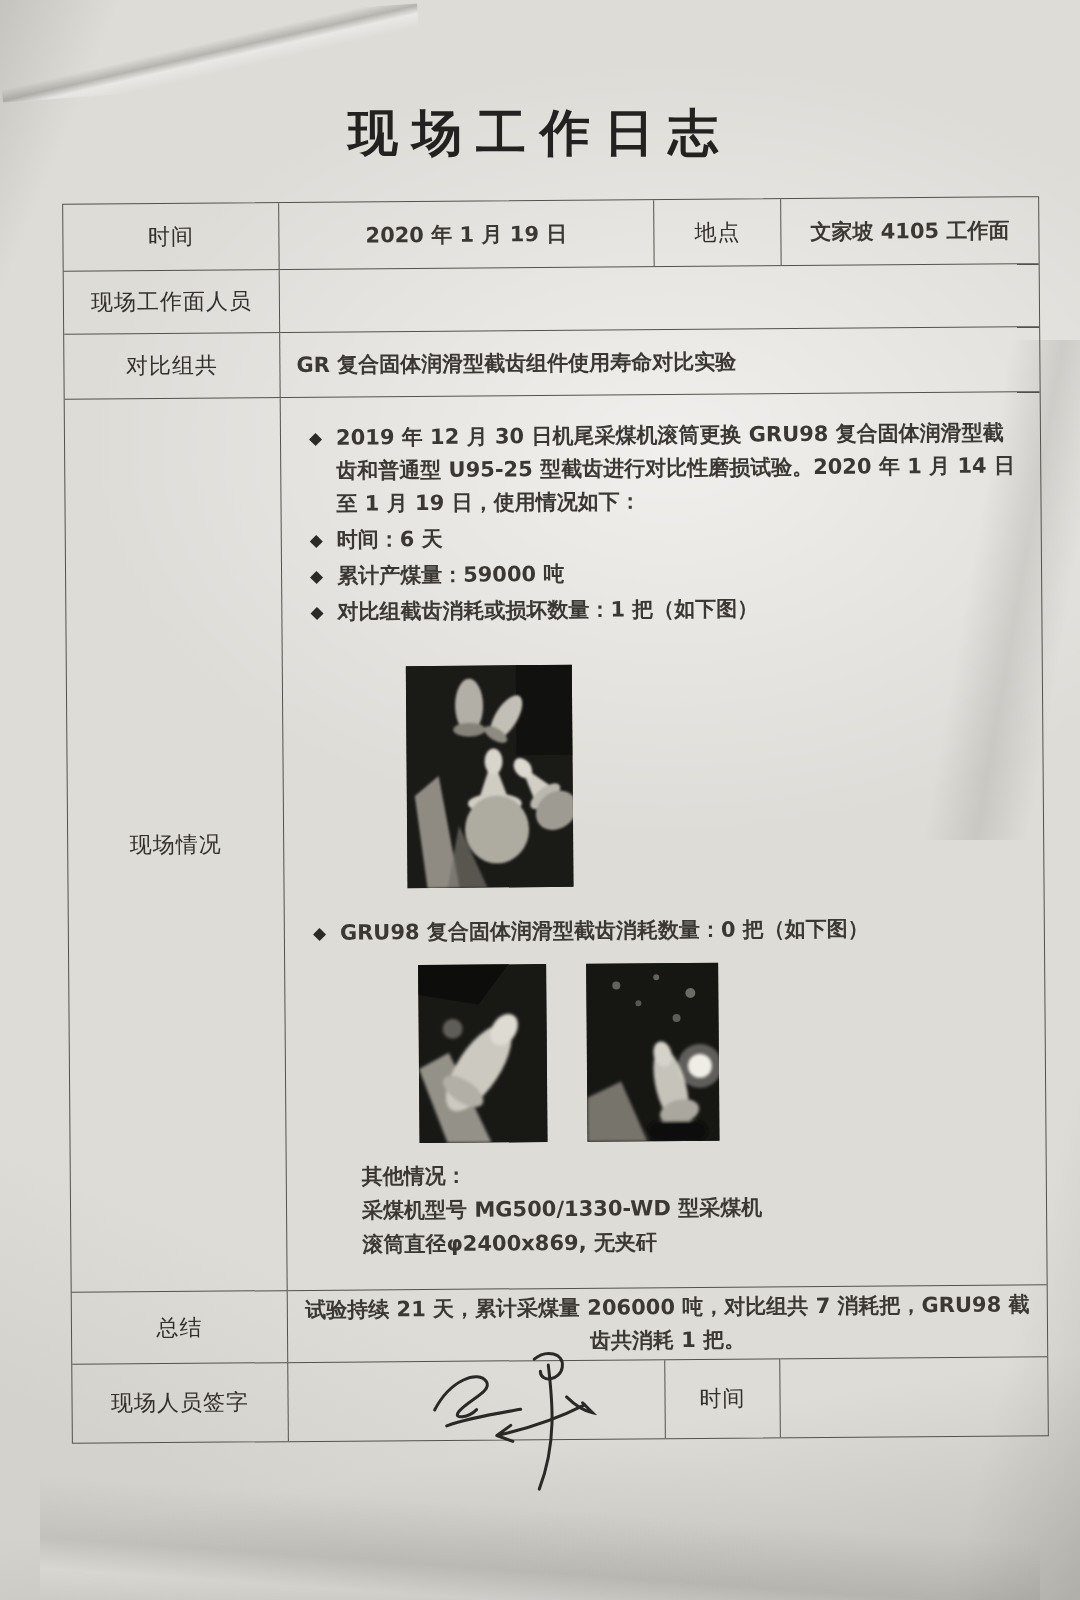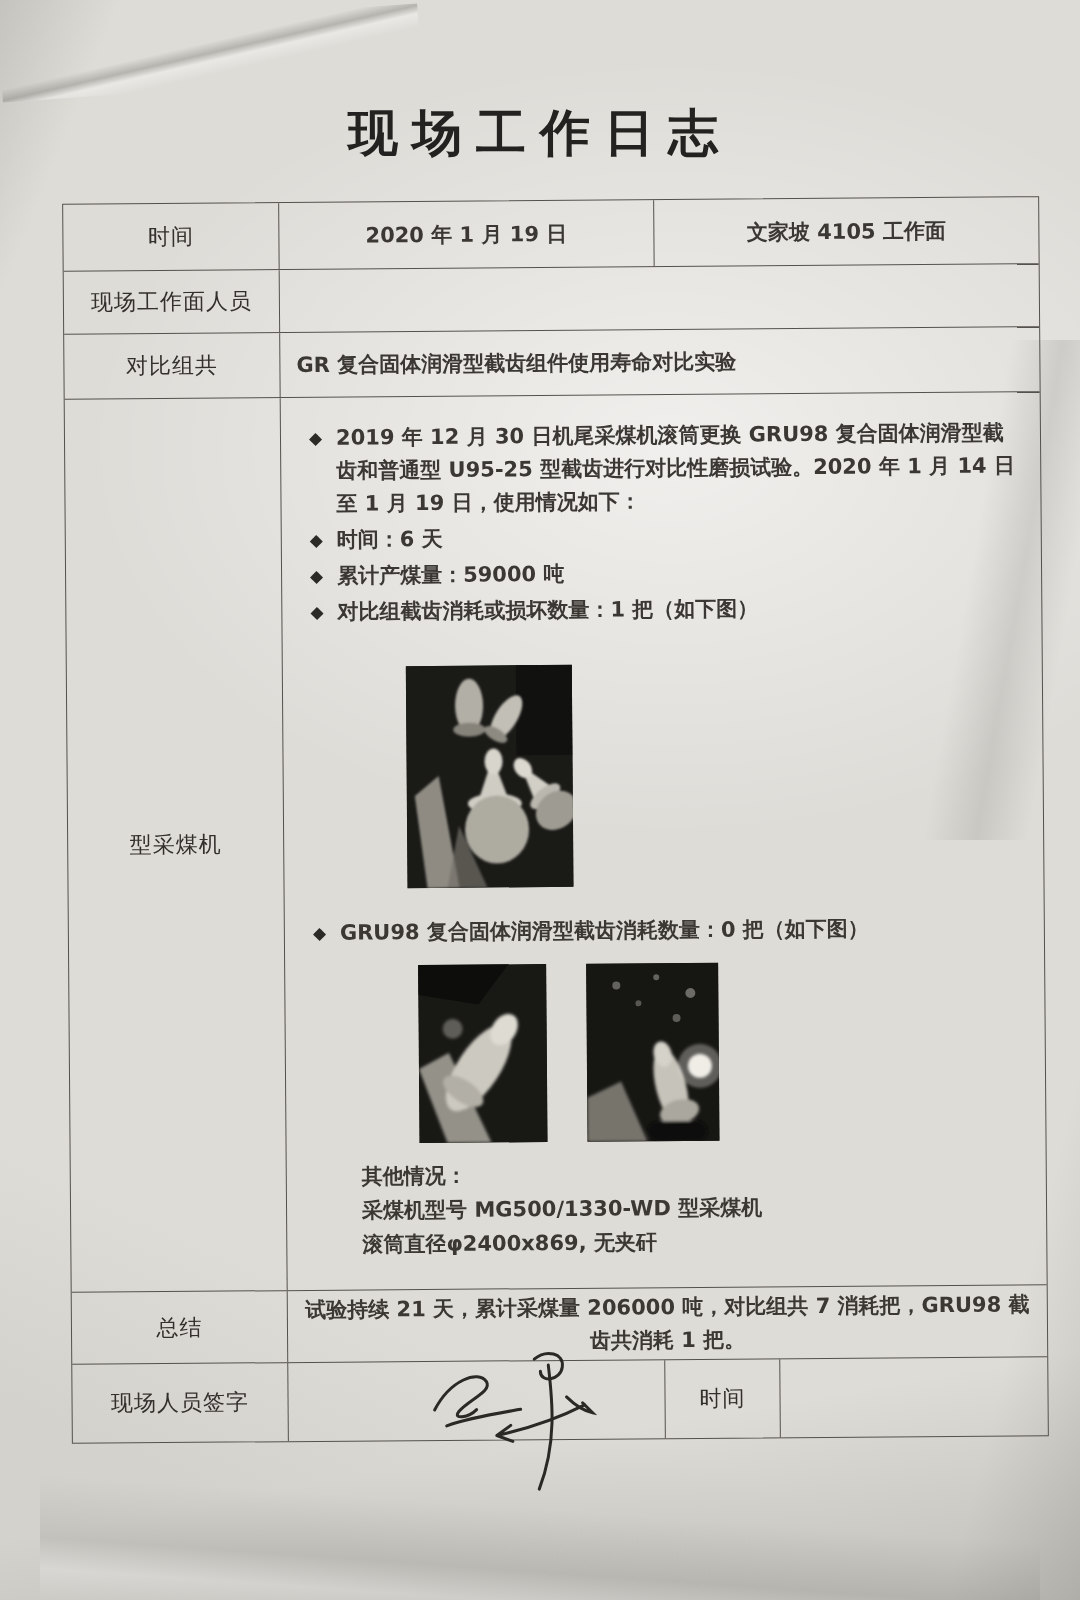--- a/index.html
+++ b/index.html
@@ -109,20 +109,23 @@
 
   <div class="worktable">
 
     <div class="trow r1">
       <div class="cell lblcell">
         <span class="lbl">时间</span>
       </div>
       <div class="cell val">
         <span class="txt">2020 年 1 月 19 日</span>
       </div>
+      <div class="cell loc">
+        <span class="lbl">地点</span>
+      </div>
       <div class="cell locval">
         <span class="txt">文家坡 4105 工作面</span>
       </div>
     </div>
 
     <div class="trow r2">
       <div class="cell lblcell">
         <span class="lbl">现场工作面人员</span>
       </div>
       <div class="cell" style="flex:1;">
@@ -134,21 +137,21 @@
       <div class="cell lblcell">
         <span class="lbl">对比组共</span>
       </div>
       <div class="cell taskval">
         <span class="txt">GR 复合固体润滑型截齿组件使用寿命对比实验</span>
       </div>
     </div>
 
     <div class="trow r4">
       <div class="cell lblcell">
-        <span class="lbl">型采煤机</span>
+        <span class="lbl">现场情况</span>
       </div>
       <div class="content txt">
 
         <ul class="bullets">
           <li>
             <span class="mark">◆</span>
             <span class="btext">2019 年 12 月 30 日机尾采煤机滚筒更换 GRU98 复合固体润滑型截齿和普通型 U95-25 型截齿进行对比性磨损试验。2020 年 1 月 14 日至 1 月 19 日，使用情况如下：</span>
           </li>
           <li>
             <span class="mark">◆</span>

